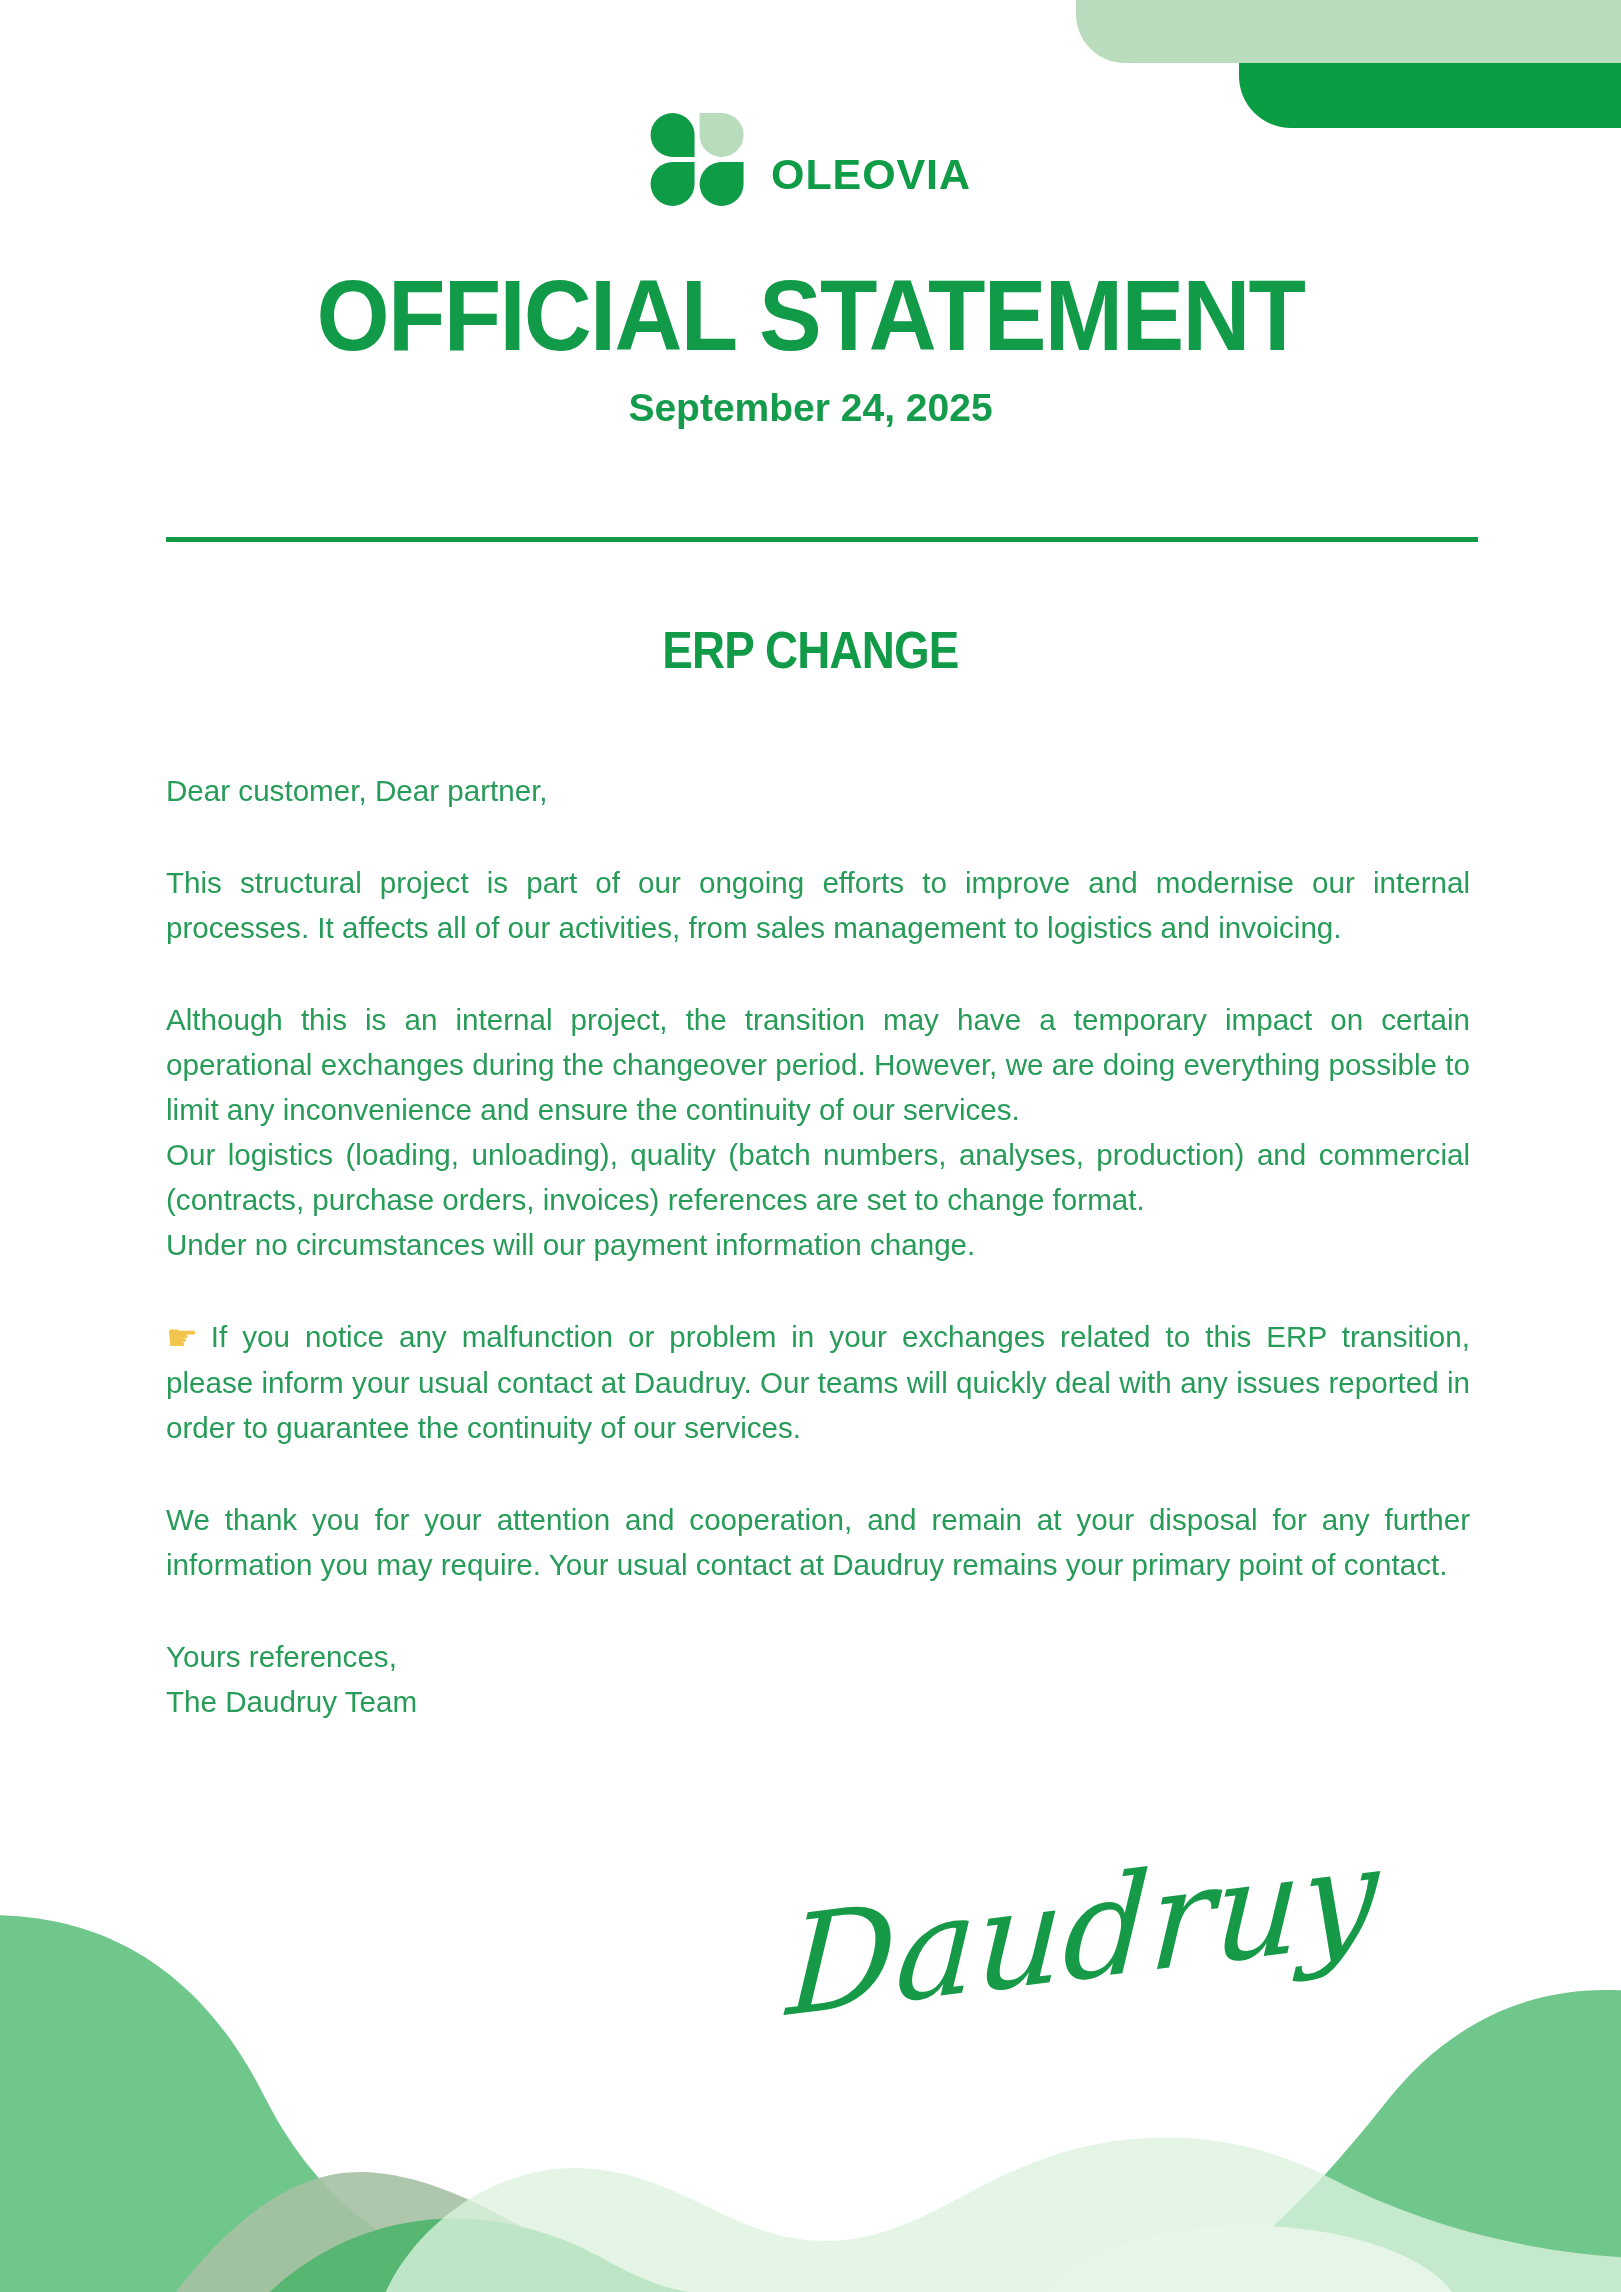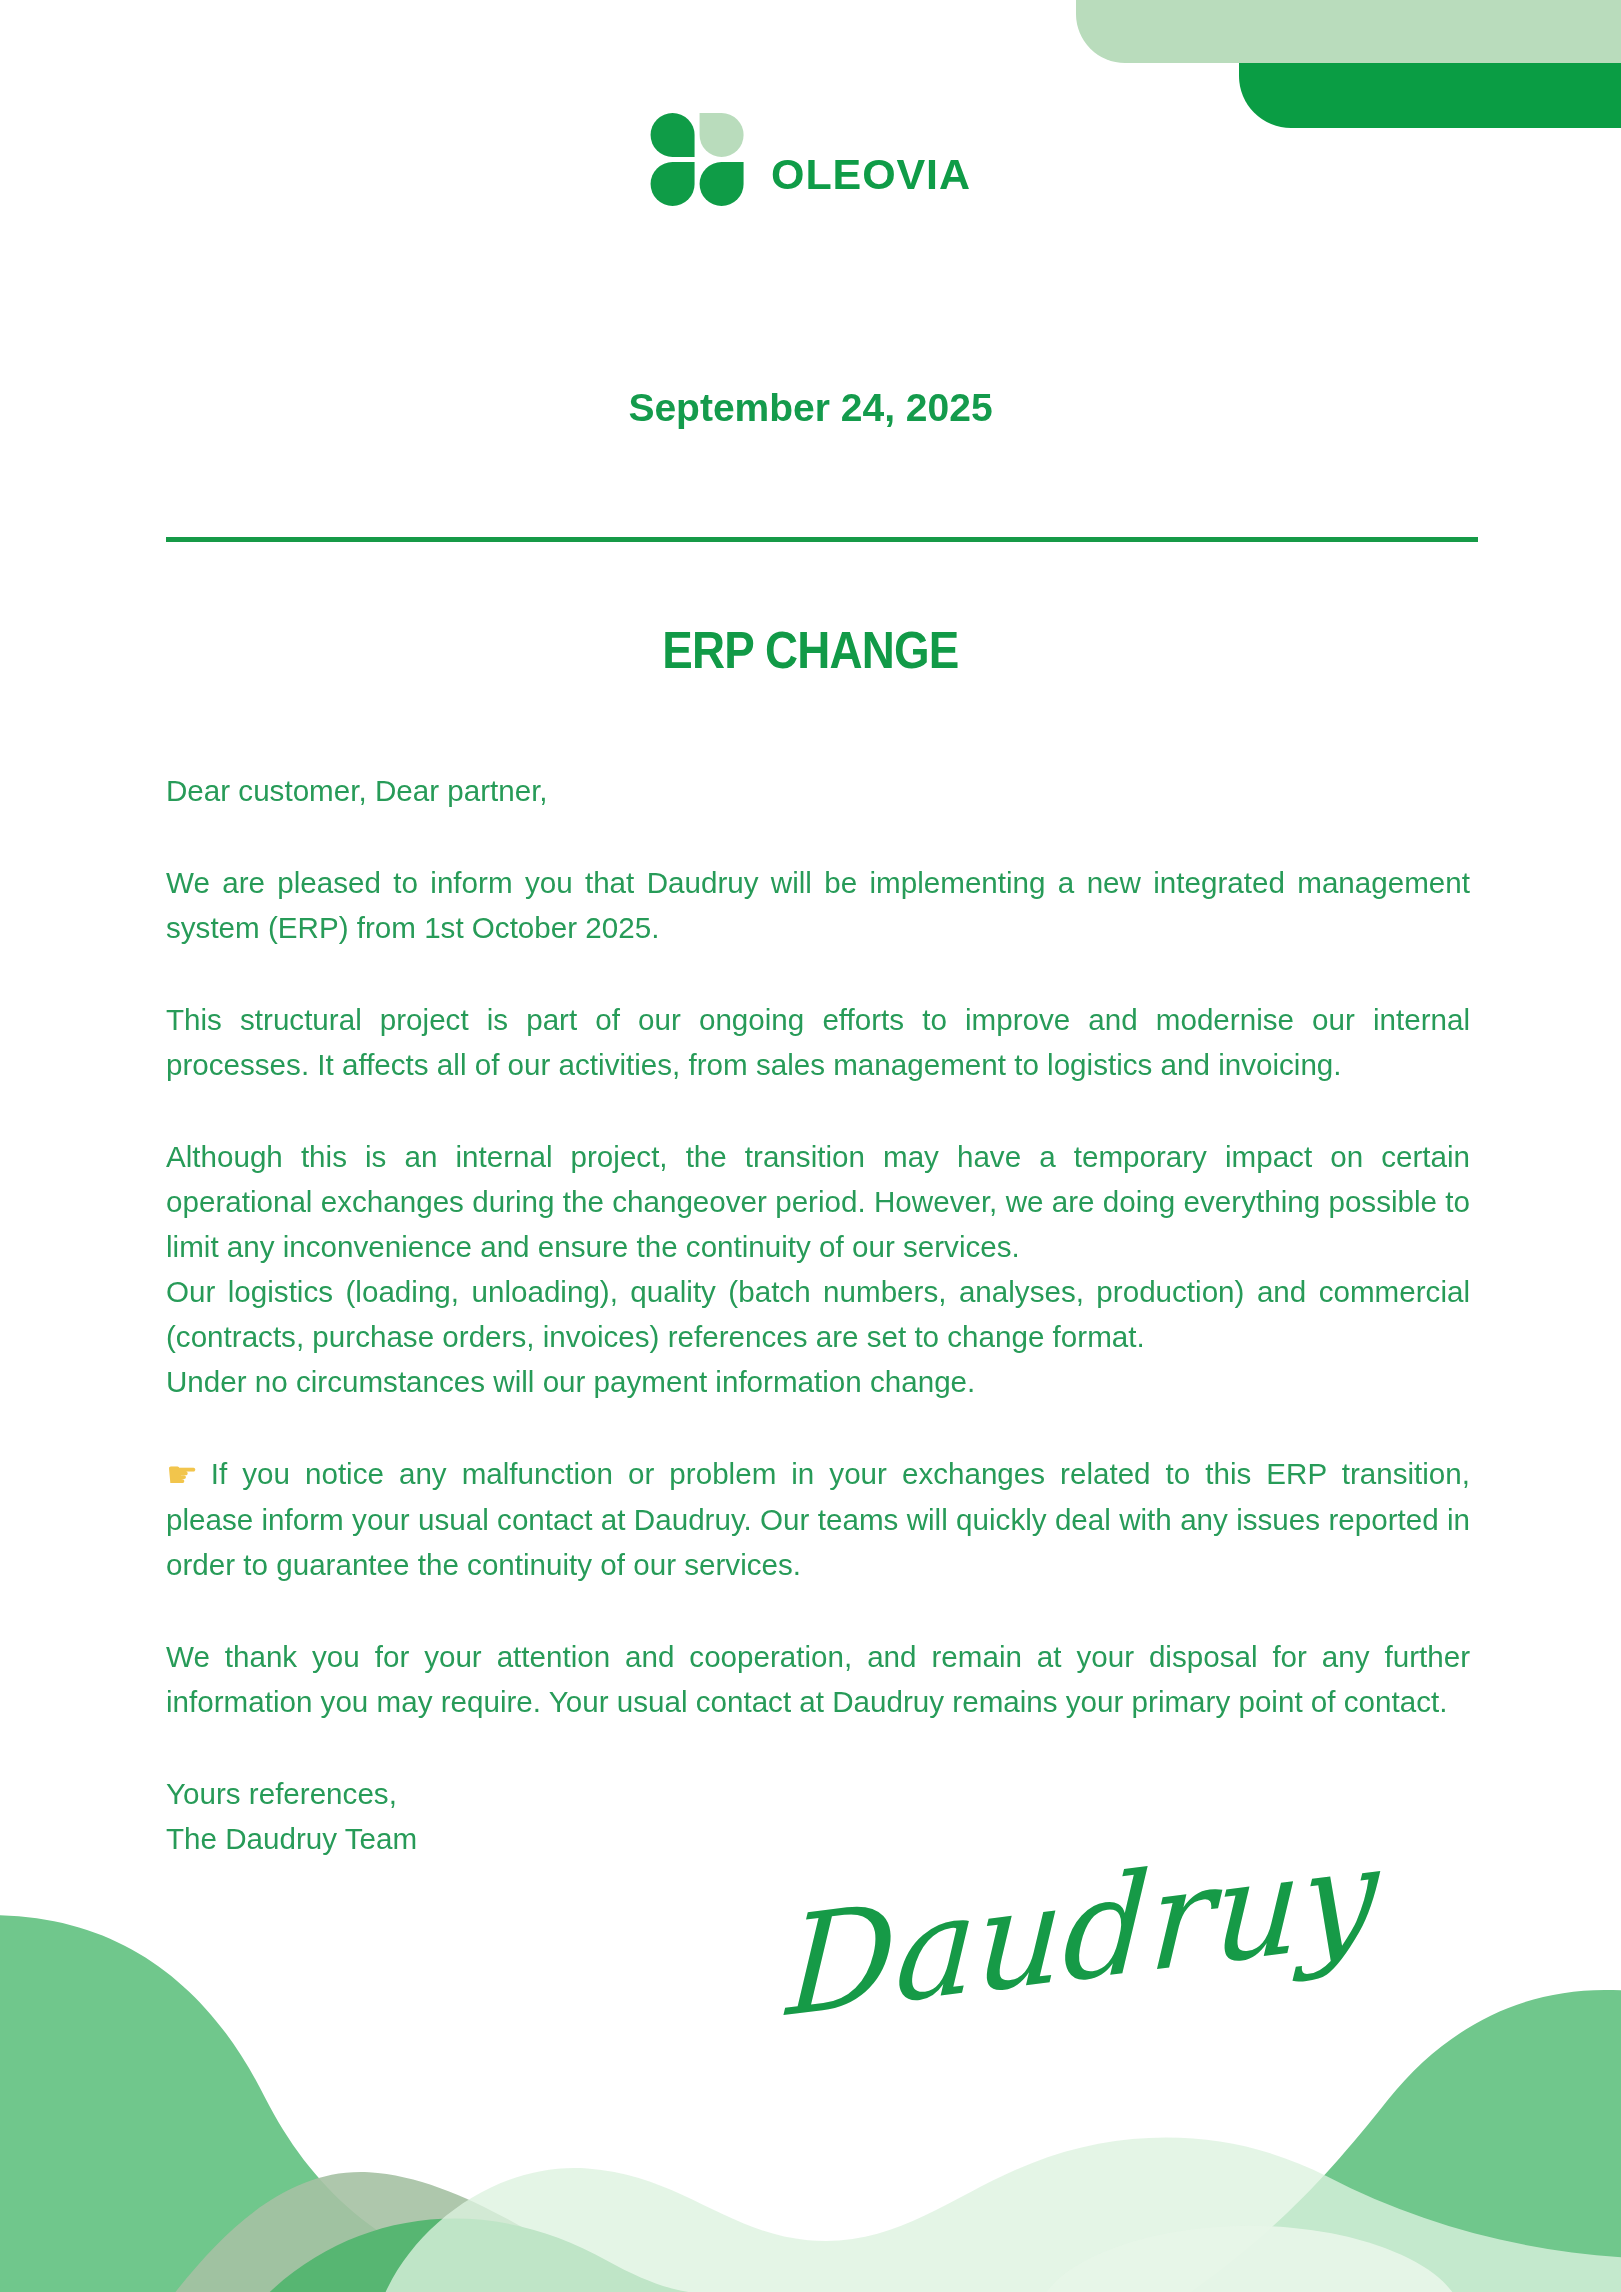--- a/index.html
+++ b/index.html
@@ -108,30 +108,32 @@
   <div class="logo">
     <div class="logo-mark">
       <div class="leaf tl"></div>
       <div class="leaf tr"></div>
       <div class="leaf bl"></div>
       <div class="leaf br"></div>
     </div>
     <div class="logo-word">OLEOVIA</div>
   </div>
 
+  <div class="title">
+    <span>OFFICIAL STATEMENT</span>
+  </div>
   <div class="date">September 24, 2025</div>
   <div class="divider"></div>
   <div class="subject">
     <span>ERP CHANGE</span>
   </div>
 
   <div class="content">
     <p class="para">Dear customer, Dear partner,</p>
 
-    <p class="para">We are pleased to inform you that Daudruy will be implementing a new integrated management system (ERP) from 1st October 2025.</p>
 
     <p class="para">This structural project is part of our ongoing efforts to improve and modernise our internal processes. It affects all of our activities, from sales management to logistics and invoicing.</p>
 
     <div class="para">
       <p class="line">Although this is an internal project, the transition may have a temporary impact on certain operational exchanges during the changeover period. However, we are doing everything possible to limit any inconvenience and ensure the continuity of our services.</p>
       <p class="line">Our logistics (loading, unloading), quality (batch numbers, analyses, production) and commercial (contracts, purchase orders, invoices) references are set to change format.</p>
       <p class="line">Under no circumstances will our payment information change.</p>
     </div>
 
     <p class="para"><span class="pointer">☛</span><span>If you notice any malfunction or problem in your exchanges related to this ERP transition, please inform your usual contact at Daudruy. Our teams will quickly deal with any issues reported in order to guarantee the continuity of our services.</span></p>

